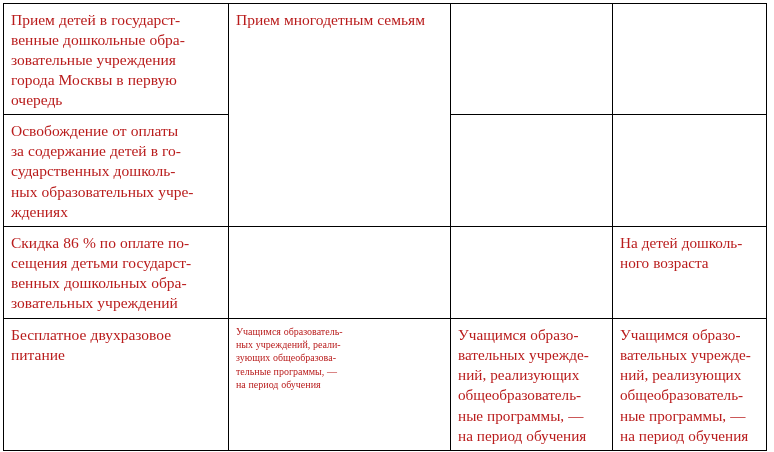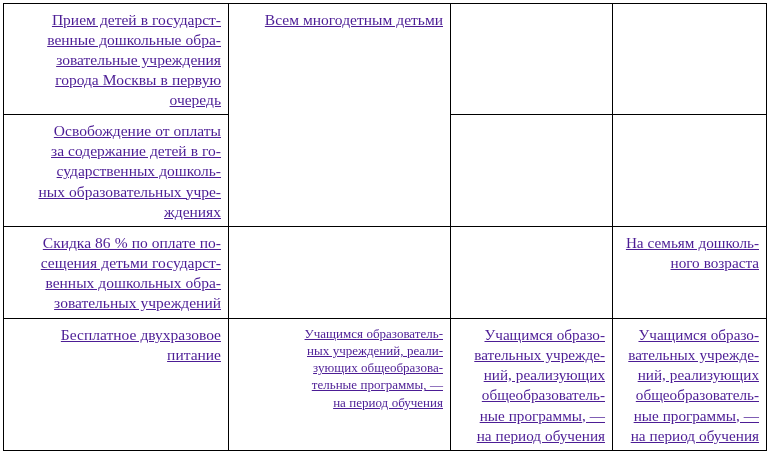--- a/index.html
+++ b/index.html
@@ -32,24 +32,23 @@
     table-layout: fixed;
     background: #ffffff;
   }
 
   table.benefits-table td {
     border: 1px solid #000000;
     vertical-align: top;
     padding: 6px 7px 4px 7px;
     font-size: 15.5px;
     line-height: 1.295;
-    color: #4c1d95;
-    text-align: right;
+    color: #b91c1c;
+    text-align: left;
     word-spacing: 0.2px;
-    text-decoration: underline;
   }
 
   
   col.c1 { width: 225px; }
   col.c2 { width: 222px; }
   col.c3 { width: 162px; }
   col.c4 { width: 154px; }
 
   
   tr.r1 { height: 110px; }
@@ -63,21 +62,21 @@
     white-space: pre-line;
   }
 
   
   td.narrow .celltext {
     font-size: 15.2px;
     line-height: 1.33;
   }
 
   td.midcol .celltext {
-    font-size: 13px;
+    font-size: 10px;
     line-height: 1.33;
   }
 
   td.empty { }
 </style>
 </head>
 <body>
 
 <div class="page">
 
@@ -92,21 +91,21 @@
 
       <tr class="r1">
         <td>
           <span class="celltext">Прием детей в государст-
 венные дошкольные обра-
 зовательные учреждения
 города Москвы в первую
 очередь</span>
         </td>
         <td rowspan="2">
-          <span class="celltext">Всем многодетным детьми</span>
+          <span class="celltext">Прием многодетным семьям</span>
         </td>
         <td class="empty">
           <span class="celltext"></span>
         </td>
         <td class="empty">
           <span class="celltext"></span>
         </td>
       </tr>
 
       <tr class="r2">
@@ -132,21 +131,21 @@
 венных дошкольных обра-
 зовательных учреждений</span>
         </td>
         <td class="empty">
           <span class="celltext"></span>
         </td>
         <td class="empty">
           <span class="celltext"></span>
         </td>
         <td class="narrow">
-          <span class="celltext">На семьям дошколь-
+          <span class="celltext">На детей дошколь-
 ного возраста</span>
         </td>
       </tr>
 
       <tr class="r4">
         <td>
           <span class="celltext">Бесплатное двухразовое
 питание</span>
         </td>
         <td class="midcol">

